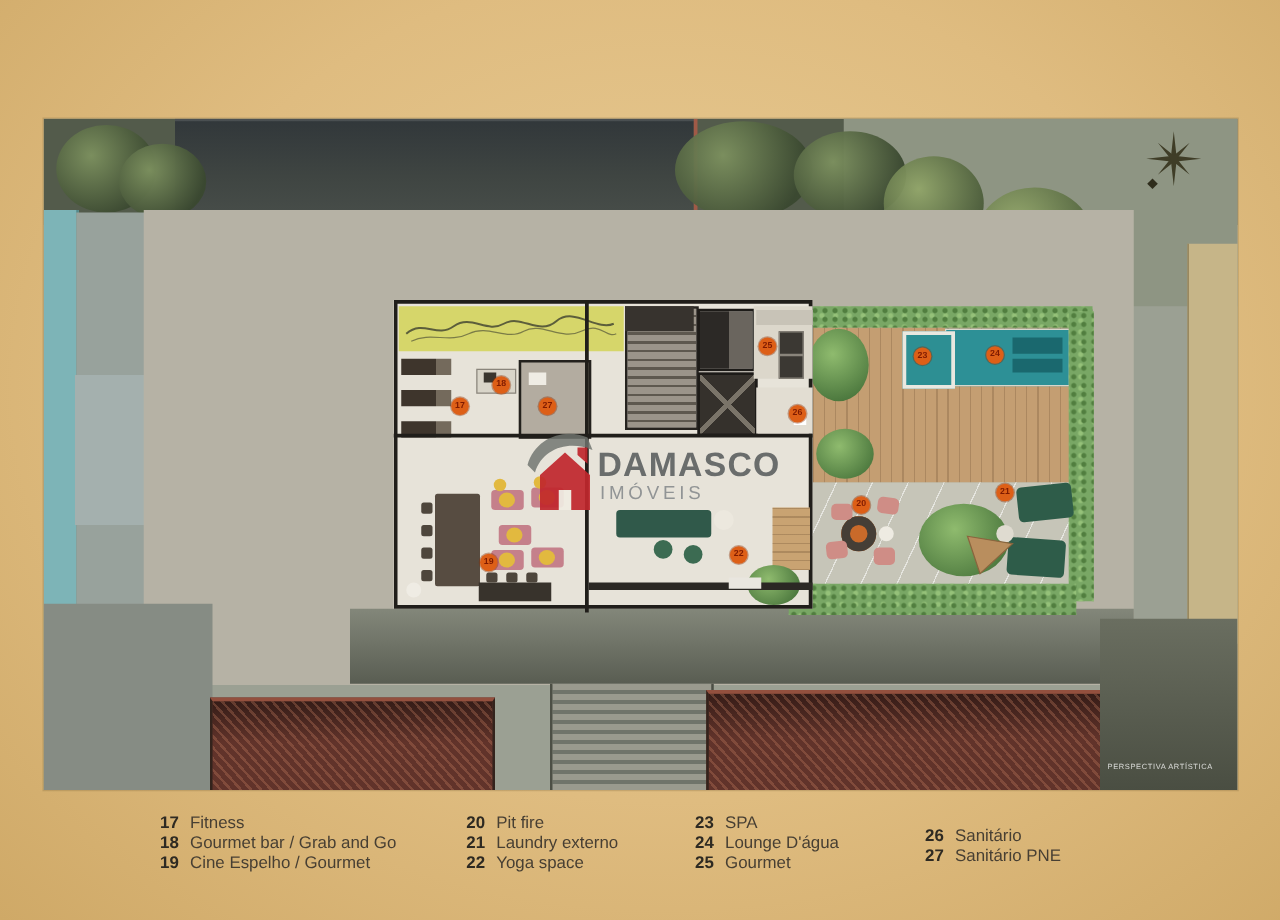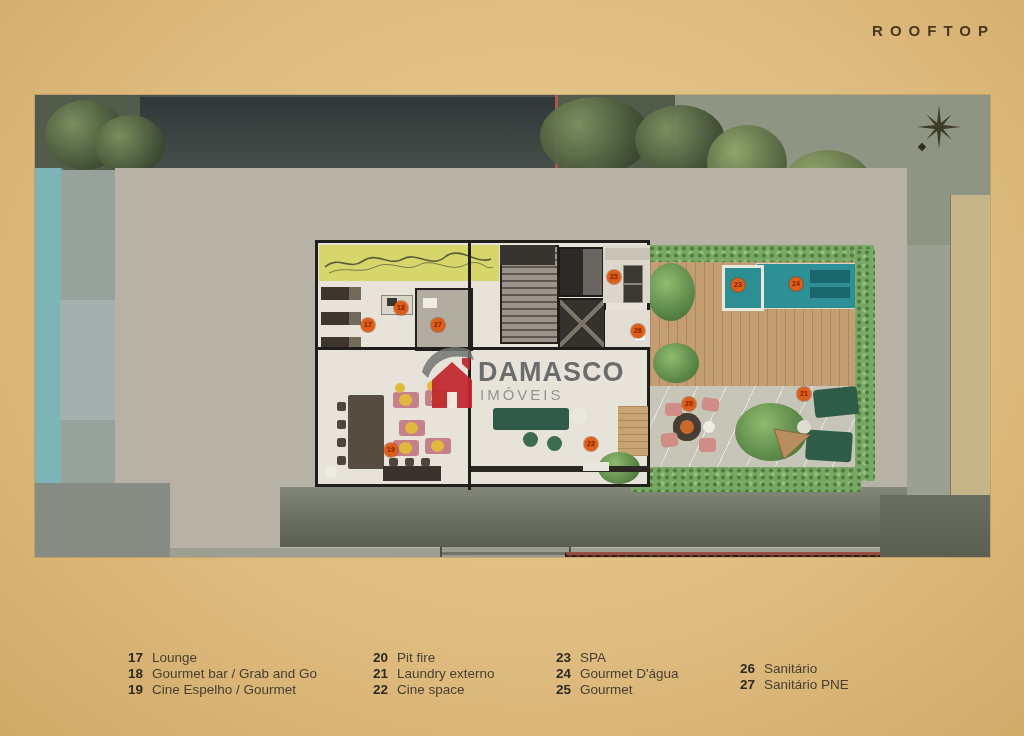--- a/index.html
+++ b/index.html
@@ -5,21 +5,21 @@
   html,body{margin:0;padding:0;background:#c9a568;}
   .stage{position:relative;width:1024px;height:736px;overflow:hidden;
     font-family:"Liberation Sans",sans-serif;
     background:radial-gradient(ellipse at 52% 42%, #e8cc95 0%, #dfbc80 55%, #cfa967 100%);}
   .abs{position:absolute;}
   
   .title{position:absolute;top:17px;right:36px;text-align:right;color:#4a3820;font-weight:bold;}
   .t1{font-size:17px;letter-spacing:7px;margin-right:-7px;}
   .t2{font-size:15px;letter-spacing:7px;margin-right:-7px;margin-top:5px;}
   
-  .plan{position:absolute;left:35px;top:95px;width:955px;height:462px;overflow:hidden;background:#9ba093;box-shadow:0 0 0 1px rgba(120,95,50,.25);}
+  .plan{position:absolute;left:35px;top:95px;width:955px;height:537px;overflow:hidden;background:#9ba093;box-shadow:0 0 0 1px rgba(120,95,50,.25);}
   .tree{border-radius:50%;background:radial-gradient(circle at 35% 35%, rgba(125,145,95,.95), rgba(58,72,48,.96) 75%);}
   .bush{border-radius:50%;background:radial-gradient(circle at 40% 35%, #8fbb6e, #4c783e 80%);}
   .hedge{background-color:#79a765;
     background-image:radial-gradient(circle,#517e3f 1.5px,transparent 2.6px),radial-gradient(circle,#95c179 1.5px,transparent 2.6px);
     background-size:8px 7px,11px 9px;background-position:0 0,4px 3px;}
   .deck{background-color:#c49e72;background-image:repeating-linear-gradient(90deg,rgba(60,35,15,.18) 0 1px,transparent 1px 9px);}
   .pavers{background-color:#c6c5b8;background-image:repeating-linear-gradient(115deg,rgba(255,255,255,.55) 0 1px,transparent 1px 26px);}
   .roof{background-color:#61332a;border:2px solid #33231c;border-top:3px solid #93503e;
     background-image:repeating-linear-gradient(48deg,rgba(195,125,95,.32) 0 2px,transparent 2px 6px),linear-gradient(180deg,rgba(0,0,0,.45),rgba(0,0,0,0) 45%);}
   .steps{background:repeating-linear-gradient(180deg,#9a9a8e 0 5px,#70746a 5px 8px);border-left:2px solid #4c4f45;border-right:2px solid #4c4f45;}
@@ -48,21 +48,20 @@
   .lc1{left:128px}.lc2{left:373px}.lc3{left:556px}.lc4{left:740px;top:11px}
   .litem{display:flex;align-items:baseline;height:16px;}
   .lnum{font-weight:bold;color:#2e2a22;width:24px;flex:0 0 24px;}
 </style>
 </head>
 <body>
 
 <div class="stage">
 
   <div class="title">
-    <div class="t2">ROOFTOP</div>
   </div>
 
   <div class="plan">
 
     <div class="abs" style="left:0;top:0;width:955px;height:85px;background:#535b4b;"></div>
     <div class="abs" style="left:640px;top:0;width:315px;height:150px;background:#8e9583;"></div>
     <div class="abs" style="left:915px;top:100px;width:40px;height:320px;background:#c6b588;border-left:1px solid #8a7a52;"></div>
     <div class="abs" style="left:105px;top:0;width:415px;height:77px;background:linear-gradient(180deg,#31373a 0%,#3f4542 60%,#474d49 100%);border-bottom:3px solid #a05a47;border-right:3px solid #a05a47;box-shadow:inset 0 2px rgba(255,255,255,.12);"></div>
     <div class="abs tree" style="left:10px;top:5px;width:80px;height:70px;"></div>
     <div class="abs tree" style="left:60px;top:20px;width:70px;height:60px;"></div>
@@ -191,21 +190,21 @@
     <div class="mk" style="left:761px;top:189px;">24</div>
     <div class="mk" style="left:579px;top:182px;">25</div>
     <div class="mk" style="left:603px;top:236px;">26</div>
     <div class="mk" style="left:403px;top:230px;">27</div>
   </div>
 
   <div class="legend">
     <div class="lcol lc1">
       <div class="litem">
           <span class="lnum">17</span>
-          <span>Lounge</span>
+          <span>Fitness</span>
         </div>
       <div class="litem">
           <span class="lnum">18</span>
           <span>Gourmet bar / Grab and Go</span>
         </div>
       <div class="litem">
           <span class="lnum">19</span>
           <span>Cine Espelho / Gourmet</span>
         </div>
     </div>
@@ -213,31 +212,31 @@
       <div class="litem">
           <span class="lnum">20</span>
           <span>Pit fire</span>
         </div>
       <div class="litem">
           <span class="lnum">21</span>
           <span>Laundry externo</span>
         </div>
       <div class="litem">
           <span class="lnum">22</span>
-          <span>Cine space</span>
+          <span>Yoga space</span>
         </div>
     </div>
     <div class="lcol lc3">
       <div class="litem">
           <span class="lnum">23</span>
           <span>SPA</span>
         </div>
       <div class="litem">
           <span class="lnum">24</span>
-          <span>Gourmet D'água</span>
+          <span>Lounge D'água</span>
         </div>
       <div class="litem">
           <span class="lnum">25</span>
           <span>Gourmet</span>
         </div>
     </div>
     <div class="lcol lc4">
       <div class="litem">
           <span class="lnum">26</span>
           <span>Sanitário</span>

